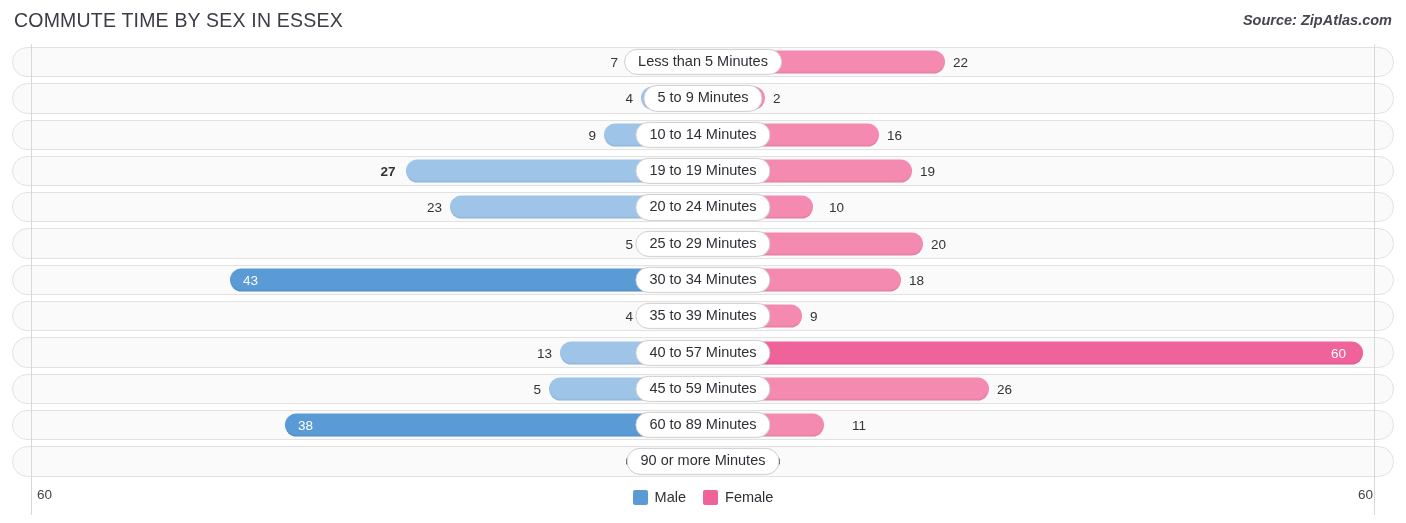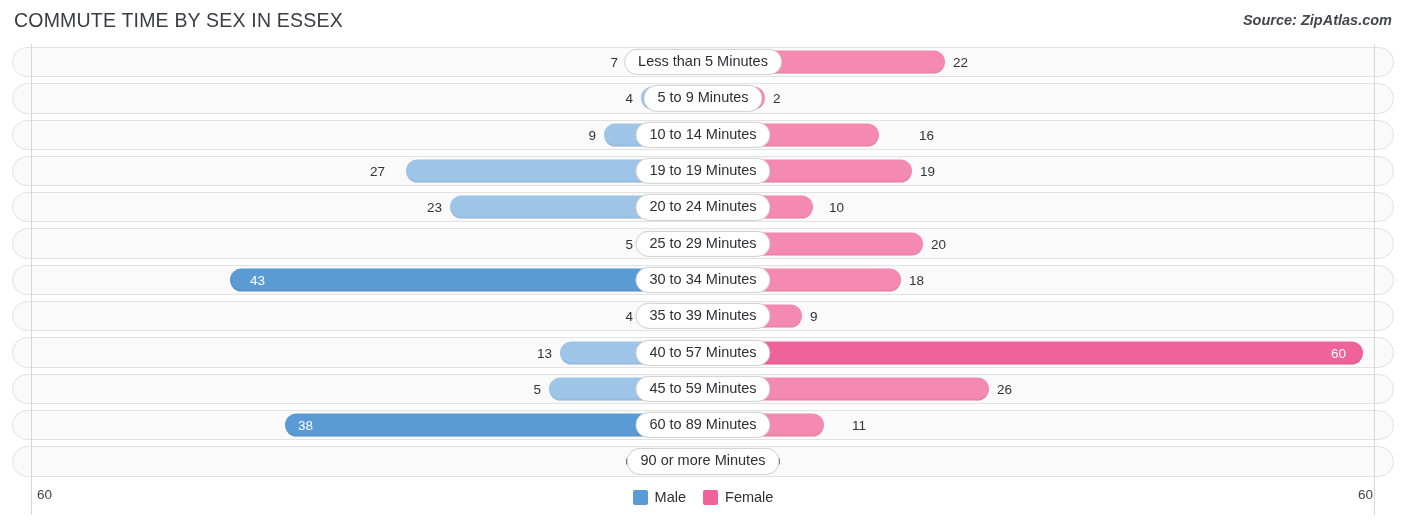--- a/index.html
+++ b/index.html
@@ -214,29 +214,29 @@
           <div class="val" style="left: 773px;">2</div>
         </div>
         <div class="cat-pill">5 to 9 Minutes</div>
       </div>
       <div class="row">
         <div class="track"></div>
         <div class="bar-wrap">
           <div class="bar male" style="left: 604px; width: 99px; background: rgb(158, 197, 232);"></div>
           <div class="val" style="left: 576px; width: 20px; text-align: right;">9</div>
           <div class="bar female" style="left: 703px; width: 176px; background: rgb(245, 138, 176);"></div>
-          <div class="val" style="left: 919px;">16</div>
+          <div class="val" style="left: 887px;">16</div>
         </div>
         <div class="cat-pill">10 to 14 Minutes</div>
       </div>
       <div class="row">
         <div class="track"></div>
         <div class="bar-wrap">
           <div class="bar male" style="left: 406px; width: 297px; background: rgb(158, 197, 232);"></div>
-          <div class="val" style="left: 370px; width: 20px; text-align: left;">27</div>
+          <div class="val" style="left: 378px; width: 20px; text-align: center; font-weight: bold;">27</div>
           <div class="bar female" style="left: 703px; width: 209px; background: rgb(245, 138, 176);"></div>
           <div class="val" style="left: 920px;">19</div>
         </div>
         <div class="cat-pill">19 to 19 Minutes</div>
       </div>
       <div class="row">
         <div class="track"></div>
         <div class="bar-wrap">
           <div class="bar male" style="left: 450px; width: 253px; background: rgb(158, 197, 232);"></div>
           <div class="val" style="left: 422px; width: 20px; text-align: right;">23</div>
@@ -252,21 +252,21 @@
           <div class="val" style="left: 613px; width: 20px; text-align: right;">5</div>
           <div class="bar female" style="left: 703px; width: 220px; background: rgb(245, 138, 176);"></div>
           <div class="val" style="left: 931px;">20</div>
         </div>
         <div class="cat-pill">25 to 29 Minutes</div>
       </div>
       <div class="row">
         <div class="track"></div>
         <div class="bar-wrap">
           <div class="bar male" style="left: 230px; width: 473px; background: rgb(91, 155, 213);"></div>
-          <div class="val inside" style="left: 243px; margin-left: 7px;">43</div>
+          <div class="val inside" style="left: 243px;">43</div>
           <div class="bar female" style="left: 703px; width: 198px; background: rgb(245, 138, 176);"></div>
           <div class="val" style="left: 909px;">18</div>
         </div>
         <div class="cat-pill">30 to 34 Minutes</div>
       </div>
       <div class="row">
         <div class="track"></div>
         <div class="bar-wrap">
           <div class="bar male" style="left: 641px; width: 62px; background: rgb(158, 197, 232);"></div>
           <div class="val" style="left: 613px; width: 20px; text-align: right;">4</div>

